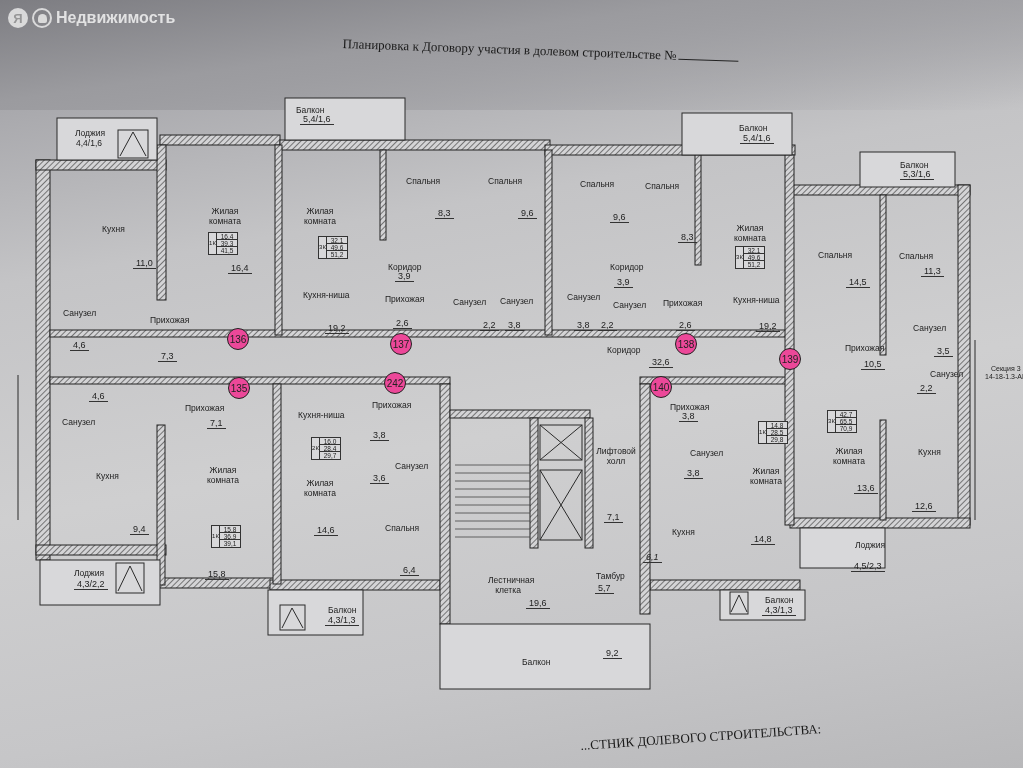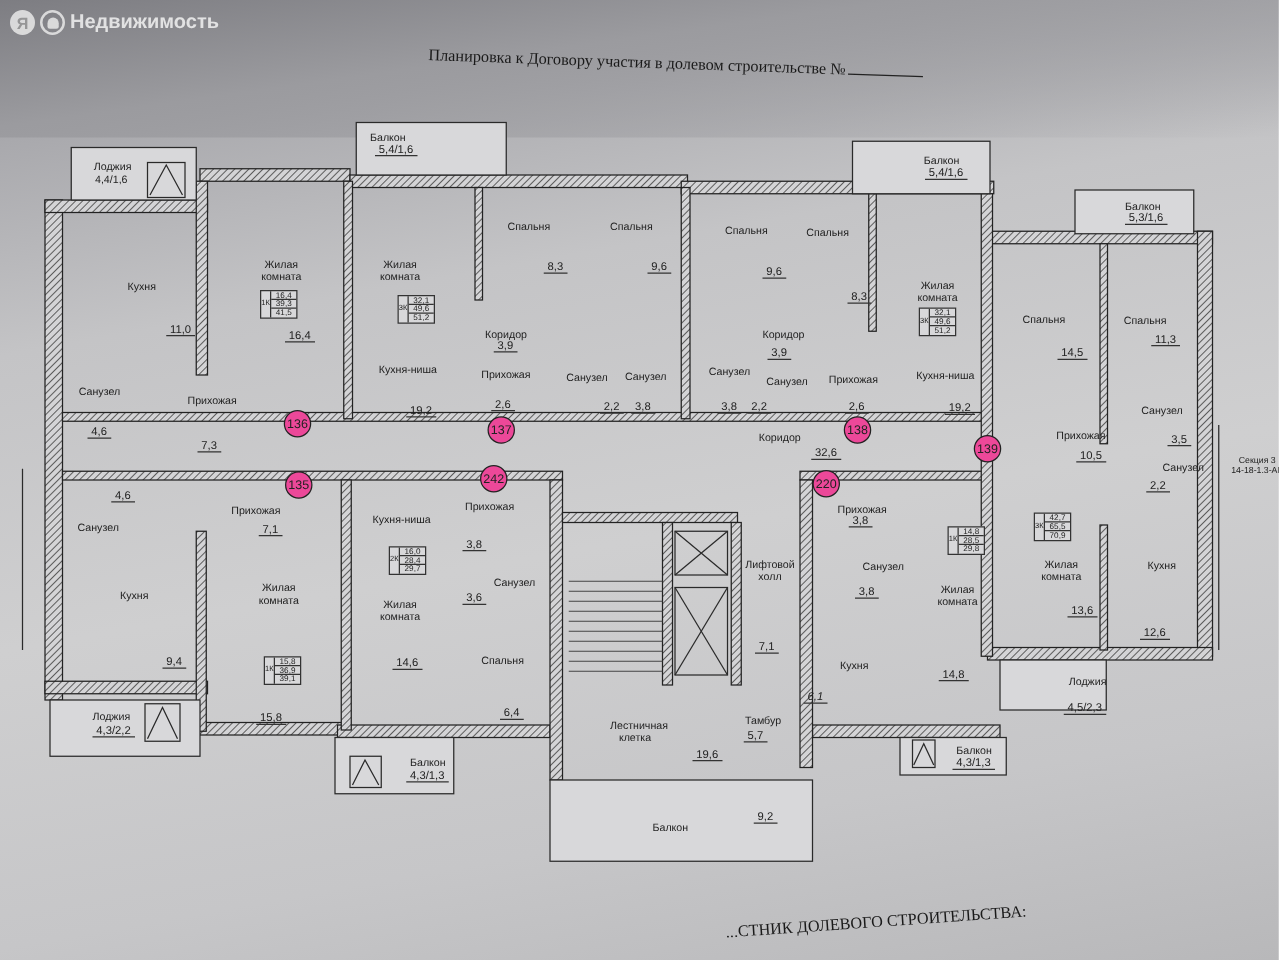--- a/index.html
+++ b/index.html
@@ -293,21 +293,21 @@
   <div class="area" style="left:400px;top:565px;">6,4</div>
   <div class="lbl" style="left:328px;top:605px;">Балкон</div>
   <div class="area" style="left:325px;top:615px;">4,3/1,3</div>
   <div class="marker" style="left:384px;top:372px;">242</div>
 </div>
 
 <div>
   <div class="lbl" style="left:596px;top:446px;width:40px;white-space:normal;">Лифтовой холл</div>
   <div class="area" style="left:604px;top:512px;">7,1</div>
   <div class="lbl" style="left:488px;top:575px;width:40px;white-space:normal;">Лестничная клетка</div>
-  <div class="area" style="left:526px;top:598px;margin-left:28px;">19,6</div>
+  <div class="area" style="left:526px;top:598px;">19,6</div>
   <div class="lbl" style="left:596px;top:571px;">Тамбур</div>
   <div class="area" style="left:595px;top:583px;">5,7</div>
   <div class="lbl" style="left:522px;top:657px;">Балкон</div>
   <div class="area" style="left:603px;top:648px;">9,2</div>
 </div>
 
 <div>
   <div class="lbl" style="left:670px;top:402px;">Прихожая</div>
   <div class="area" style="left:679px;top:411px;">3,8</div>
   <div class="lbl" style="left:690px;top:448px;">Санузел</div>
@@ -317,16 +317,16 @@
     <span class="v">14,8</span>
     <span class="v">28,5</span>
     <span class="v">29,8</span>
   </div>
   <div class="lbl" style="left:746px;top:466px;width:40px;white-space:normal;">Жилая комната</div>
   <div class="area" style="left:751px;top:534px;">14,8</div>
   <div class="lbl" style="left:672px;top:527px;">Кухня</div>
   <div class="area" style="left:643px;top:552px;font-style:italic;">6,1</div>
   <div class="lbl" style="left:765px;top:595px;">Балкон</div>
   <div class="area" style="left:762px;top:605px;">4,3/1,3</div>
-  <div class="marker" style="left:650px;top:376px;">220</div>
+  <div class="marker" style="left:650px;top:376px;">140</div>
 </div>
 
 <div class="footer-text">...СТНИК ДОЛЕВОГО СТРОИТЕЛЬСТВА:</div>
 
 </body></html>

